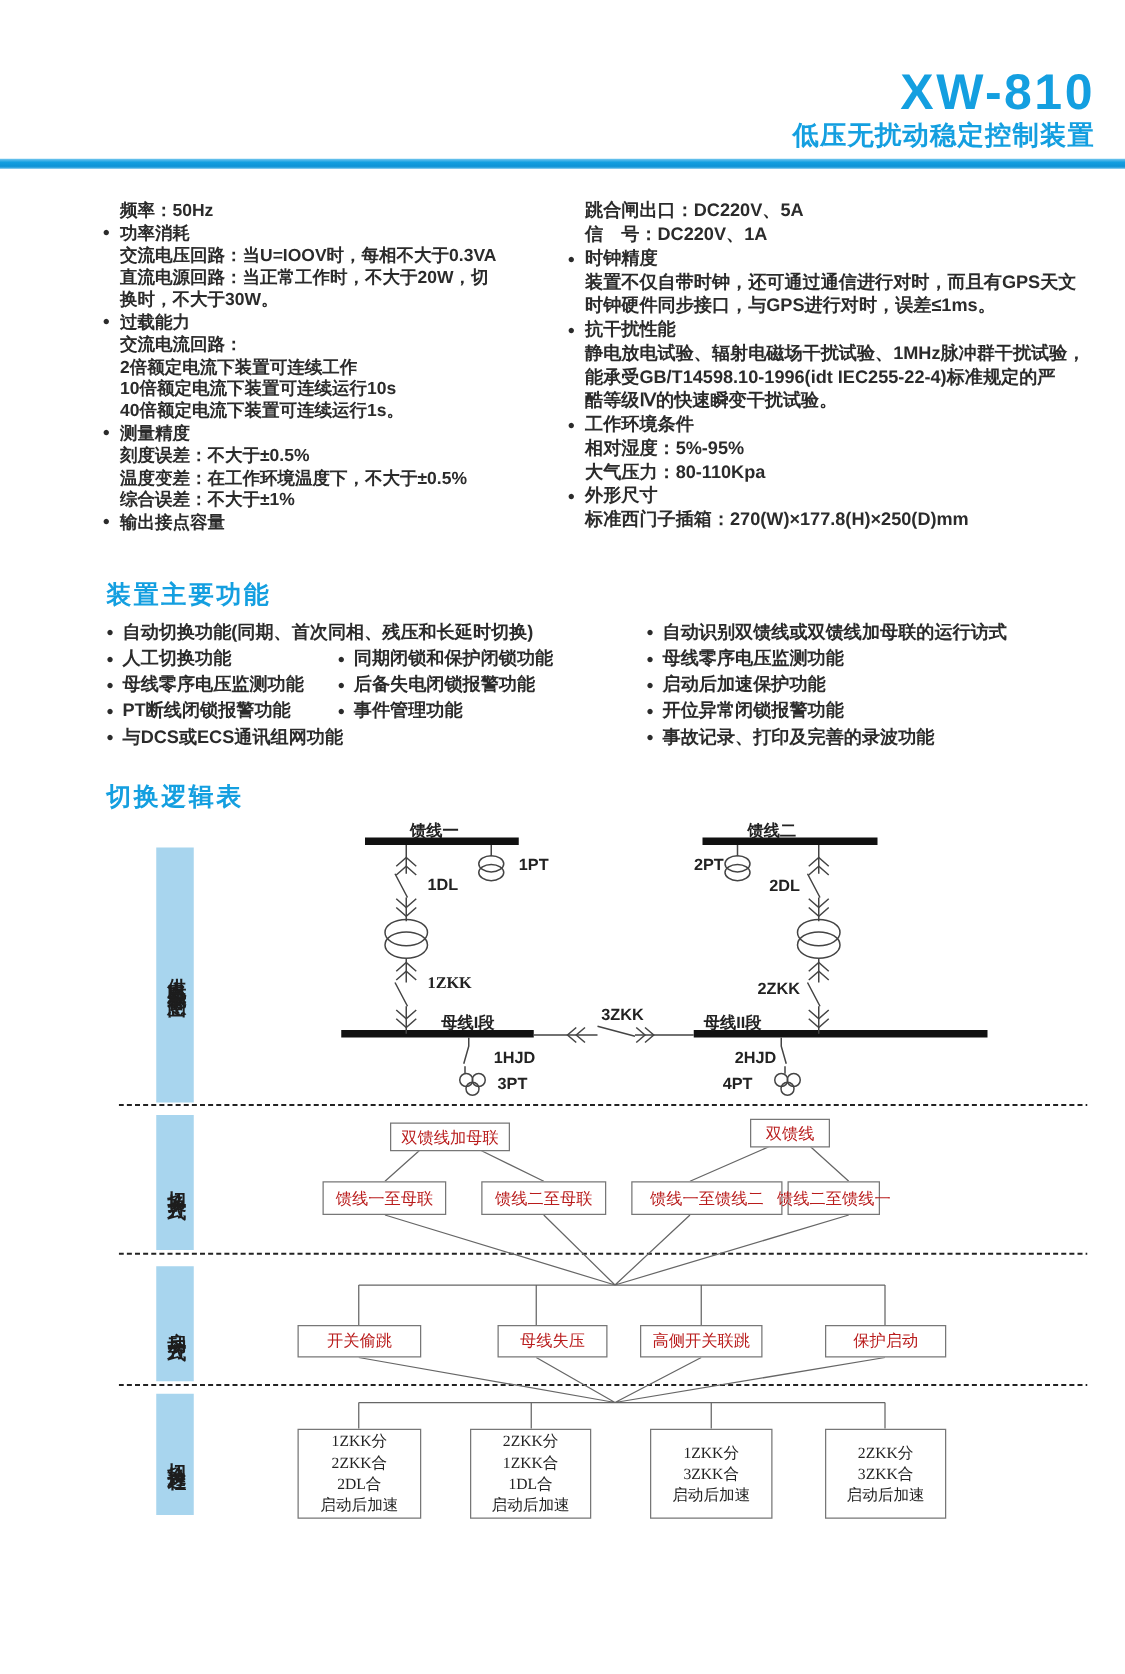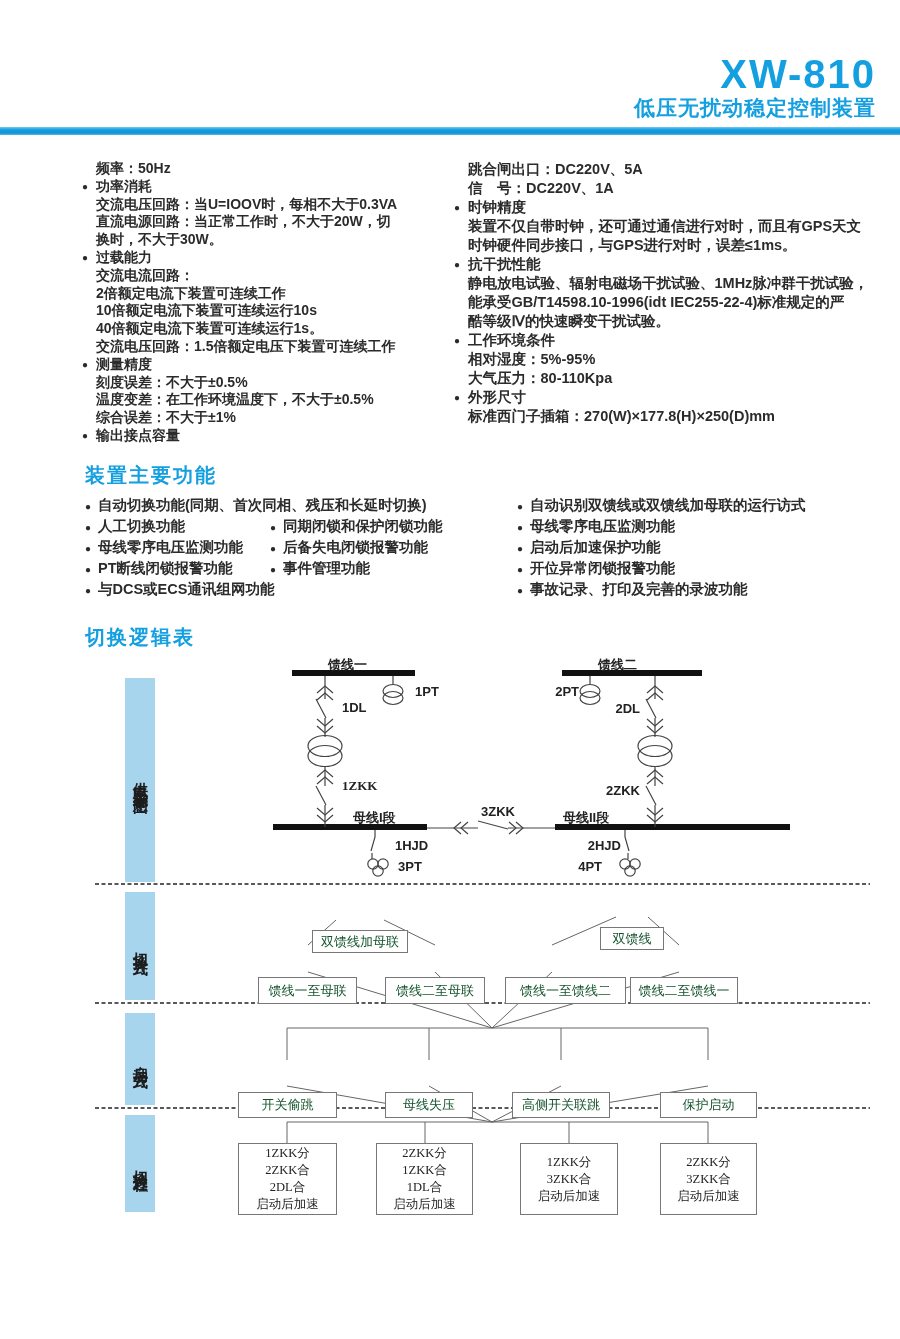--- a/index.html
+++ b/index.html
@@ -31,21 +31,21 @@
   
   .diagram{position:absolute;left:95px;top:655px;width:775px;height:575px;}
   .diagram svg{position:absolute;left:0;top:0;}
   .sbar{position:absolute;left:30px;width:30px;background:var(--barblue);
         display:flex;align-items:center;justify-content:center;
         writing-mode:vertical-rl;font-size:15px;font-weight:700;color:#1d1d1d;letter-spacing:3px;}
   .slabel{position:absolute;font-size:13px;font-weight:700;white-space:nowrap;color:#222;}
   .slabel.r{text-align:right;}
   .fbox{position:absolute;border:1px solid #777;background:#fff;box-sizing:border-box;
         display:flex;align-items:center;justify-content:center;white-space:nowrap;
-        font-family:Liberation Serif, serif;font-size:13px;color:#14532d;margin-top:32px;}
+        font-family:Liberation Serif, serif;font-size:13px;color:#b91c1c;}
   .proc-box{position:absolute;top:488px;height:72px;border:1px solid #777;background:#fff;box-sizing:border-box;
         display:flex;flex-direction:column;align-items:center;justify-content:center;
         font-family:"Liberation Serif",serif;font-size:12.5px;color:#222;}
   .pline{line-height:17px;white-space:nowrap;}
   
   .bus{stroke:#111;stroke-width:6;}
   .w{stroke:#444;stroke-width:1.2;fill:none;}
   .fl{stroke:#666;stroke-width:1;fill:none;}
   .dash{stroke:#222;stroke-width:1.6;stroke-dasharray:4 2.5;}
 </style>
@@ -93,24 +93,20 @@
           <i class="dot">●</i>
           <span class="t">2倍额定电流下装置可连续工作</span>
         </div>
         <div class="spec-line nb">
           <i class="dot">●</i>
           <span class="t">10倍额定电流下装置可连续运行10s</span>
         </div>
         <div class="spec-line nb">
           <i class="dot">●</i>
           <span class="t">40倍额定电流下装置可连续运行1s。</span>
-        </div>
-        <div class="spec-line nb">
-          <i class="dot">●</i>
-          <span class="t">交流电压回路：1.5倍额定电压下装置可连续工作</span>
         </div>
         <div class="spec-line">
           <i class="dot">●</i>
           <span class="t">测量精度</span>
         </div>
         <div class="spec-line nb">
           <i class="dot">●</i>
           <span class="t">刻度误差：不大于±0.5%</span>
         </div>
         <div class="spec-line nb">
@@ -368,24 +364,24 @@
     <span class="slabel" style="left:300px;top:183px;">1HJD</span>
     <span class="slabel r" style="left:478px;top:183px;width:48px;">2HJD</span>
     <span class="slabel" style="left:303px;top:204px;text-align:center;">3PT</span>
     <span class="slabel r" style="left:477px;top:204px;width:30px;">4PT</span>
 
     <div class="fbox" style="left:217px;top:243px;width:96px;height:23px;">双馈线加母联</div>
     <div class="fbox" style="left:505px;top:240px;width:64px;height:23px;">双馈线</div>
     <div class="fbox" style="left:163px;top:290px;width:99px;height:27px;">馈线一至母联</div>
     <div class="fbox" style="left:290px;top:290px;width:100px;height:27px;">馈线二至母联</div>
     <div class="fbox" style="left:410px;top:290px;width:121px;height:27px;">馈线一至馈线二</div>
-    <div class="fbox" style="left:535px;top:290px;width:108px;height:27px;">馈线二至馈线一</div>
+    <div class="fbox" style="left:535px;top:290px;width:74px;height:27px;">馈线二至馈线一</div>
 
     <div class="fbox" style="left:143px;top:405px;width:99px;height:26px;">开关偷跳</div>
-    <div class="fbox" style="left:290px;top:405px;width:88px;height:26px;">母线失压</div>
+    <div class="fbox" style="left:303px;top:405px;width:88px;height:26px;">母线失压</div>
     <div class="fbox" style="left:417px;top:405px;width:98px;height:26px;">高侧开关联跳</div>
     <div class="fbox" style="left:565px;top:405px;width:97px;height:26px;">保护启动</div>
 
     <div class="proc-box" style="left:143px;width:99px;">
 
     <div class="pline">1ZKK分</div>
         <div class="pline">2ZKK合</div>
         <div class="pline">2DL合</div>
         <div class="pline">启动后加速</div>
       </div>

